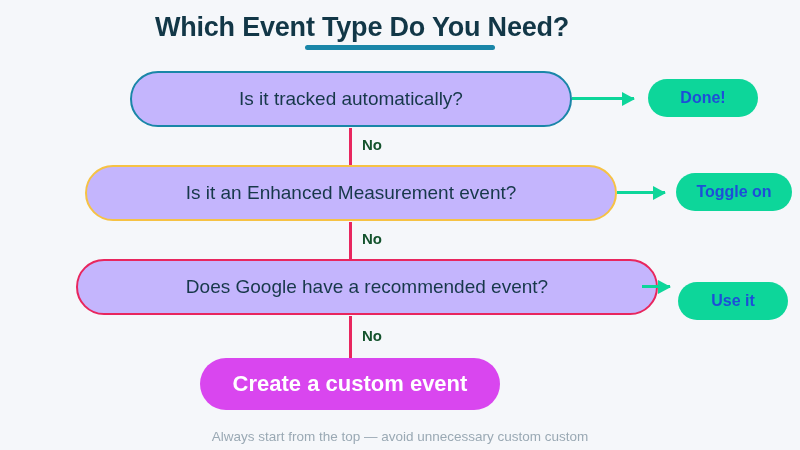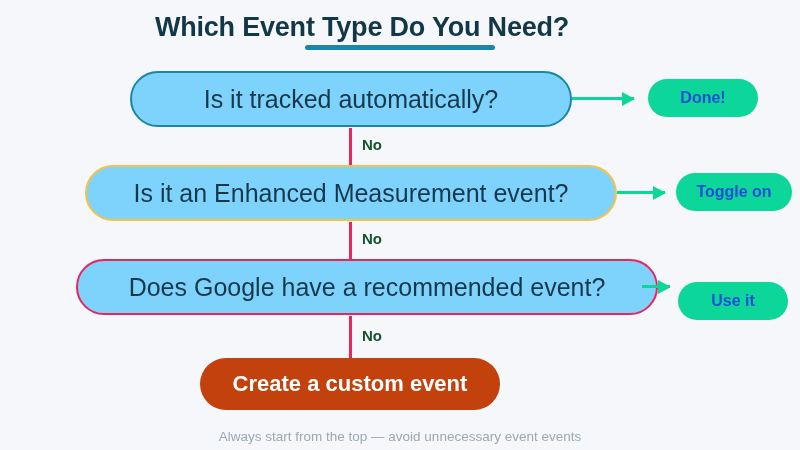--- a/index.html
+++ b/index.html
@@ -39,27 +39,27 @@
     width: 190px;
     height: 5px;
     background: #1a86a8;
     border-radius: 3px;
   }
 
   
   .pill {
     position: absolute;
     box-sizing: border-box;
-    background: #7dd3fc;
+    background: #c4b5fd;
     border-radius: 999px;
     border: 2.5px solid #1a86a8;
     display: flex;
     align-items: center;
     justify-content: center;
-    font-size: 25px;
+    font-size: 19px;
     color: #17384a;
     text-align: center;
   }
   .pill-1 { left: 130px; top: 71px;  width: 442px; height: 56px; border-color: #1a86a8; }
   .pill-2 { left: 85px;  top: 165px; width: 532px; height: 56px; border-color: #f5c council; }
   .pill-2 { border-color: #f6c244; }
   .pill-3 { left: 76px;  top: 259px; width: 582px; height: 56px; border-color: #e8265e; }
 
   
   .vline {
@@ -122,21 +122,21 @@
   .badge-2 { left: 676px; top: 173px; width: 116px; }
   .badge-3 { left: 678px; top: 282px; width: 110px; }
 
   
   .terminal {
     position: absolute;
     left: 200px;
     top: 358px;
     width: 300px;
     height: 52px;
-    background: #c2410c;
+    background: #d946ef;
     color: #ffffff;
     border-radius: 999px;
     font-size: 22px;
     font-weight: bold;
     display: flex;
     align-items: center;
     justify-content: center;
   }
 
   
@@ -171,15 +171,15 @@
   <div class="no-label no-2">No</div>
 
   <div class="pill pill-3" style="border-color: rgb(232, 38, 94);">Does Google have a recommended event?</div>
   <div class="arrow arrow-3"></div>
   <div class="badge badge-3">Use it</div>
   <div class="vline vline-3"></div>
   <div class="no-label no-3">No</div>
 
   <div class="terminal">Create a custom event</div>
 
-  <div class="footer">Always start from the top — avoid unnecessary event events</div>
+  <div class="footer">Always start from the top — avoid unnecessary custom custom</div>
 
 </div>
 
 </body></html>

